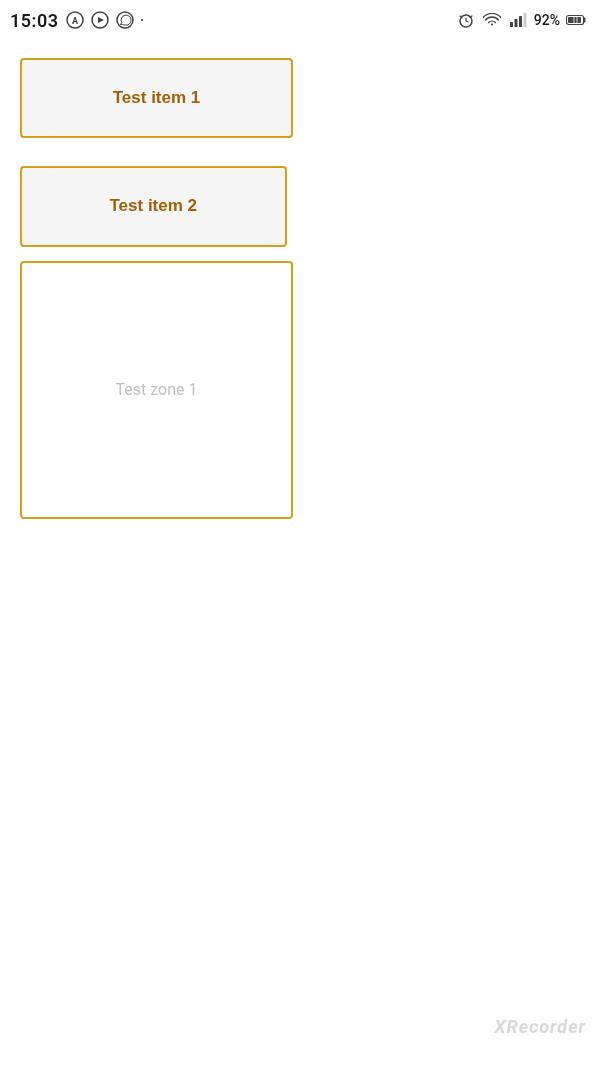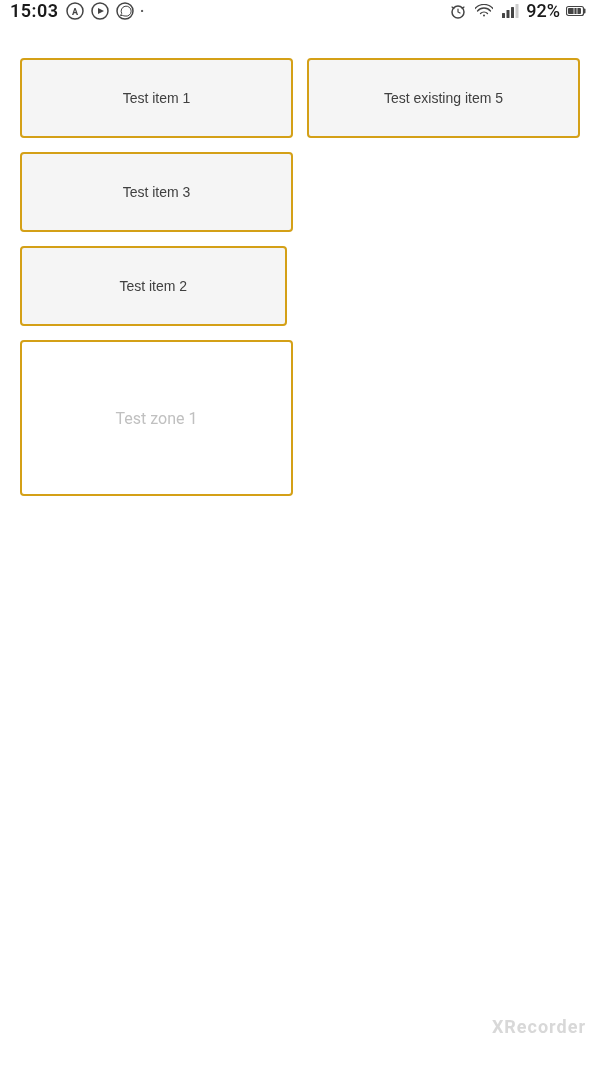--- a/index.html
+++ b/index.html
@@ -13,21 +13,21 @@
       position: relative;
       overflow-x: hidden;
     }
 
     
     .status-bar {
       width: 100%;
       height: 40px;
       background: #ffffff;
       display: flex;
-      align-items: flex-start;
+      align-items: center;
       justify-content: space-between;
       padding: 0 14px 0 10px;
     }
 
     .status-left {
       display: flex;
       align-items: center;
       gap: 6px;
     }
 
@@ -52,21 +52,21 @@
       justify-content: center;
     }
 
     .status-right {
       display: flex;
       align-items: center;
       gap: 6px;
     }
 
     .battery-text {
-      font-size: 18px;
+      font-size: 14px;
       font-weight: 500;
       color: #1a1a1a;
     }
 
     
     .main-content {
       padding: 18px 20px 20px 20px;
     }
 
     
@@ -84,59 +84,60 @@
       padding: 28px 10px;
       text-align: center;
       cursor: pointer;
       display: flex;
       align-items: center;
       justify-content: center;
       min-height: 80px;
     }
 
     .item-button-label {
-      font-size: 14px;
-      font-weight: 400;
-      color: #404040;
+      font-size: 17px;
+      font-weight: 700;
+      color: #a16207;
       line-height: 1.2;
     }
 
     
     .zones-grid {
       display: grid;
       grid-template-columns: 1fr 1fr;
       gap: 14px;
       margin-top: 0px;
     }
 
     .drop-zone {
       border: 2px solid #d4a017;
       background: #ffffff;
       border-radius: 4px;
-      height: 156px;
+      height: 258px;
       display: flex;
       align-items: center;
       justify-content: center;
       cursor: pointer;
     }
 
     .drop-zone-label {
       font-size: 16px;
       color: #c0c0c0;
       font-weight: 400;
     }
 
     
     .watermark {
       position: absolute;
       bottom: 30px;
       right: 14px;
       font-size: 18px;
       font-weight: 700;
       color: rgba(200, 200, 200, 0.7);
+      font-style: italic;
       letter-spacing: 1px;
     }
   </style>
 </head>
 <body>
 
 <div class="status-bar">
   <div class="status-left">
     <span class="status-time">15:03</span>
     <div class="status-icons-left">
@@ -204,29 +205,23 @@
     </span>
   </div>
 </div>
 
 <div class="main-content">
 
   <div class="items-grid" style="margin-bottom:14px;">
     <button class="item-button">
       <span class="item-button-label">Test item 1</span>
     </button>
-    <button class="item-button">
-      <span class="item-button-label">Test existing item 5</span>
-    </button>
   </div>
 
   <div class="items-grid" style="margin-bottom:14px;">
-    <button class="item-button">
-      <span class="item-button-label">Test item 3</span>
-    </button>
   </div>
 
   <div style="display:grid;grid-template-columns:1fr 1fr;gap:27px;margin-bottom:14px;">
     <button class="item-button">
       <span class="item-button-label">Test item 2</span>
     </button>
     <div></div>
   </div>
 
   <div class="zones-grid">

